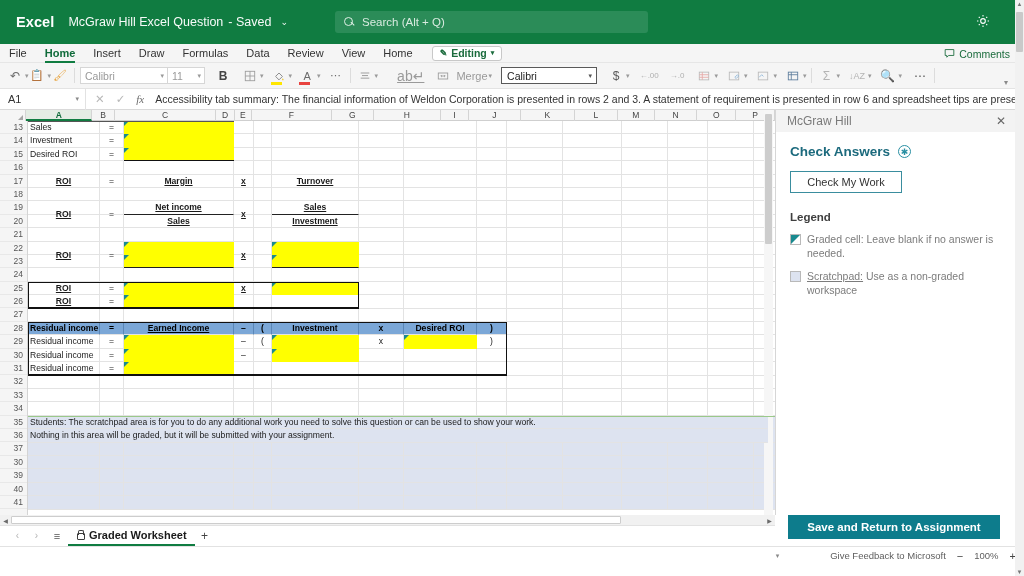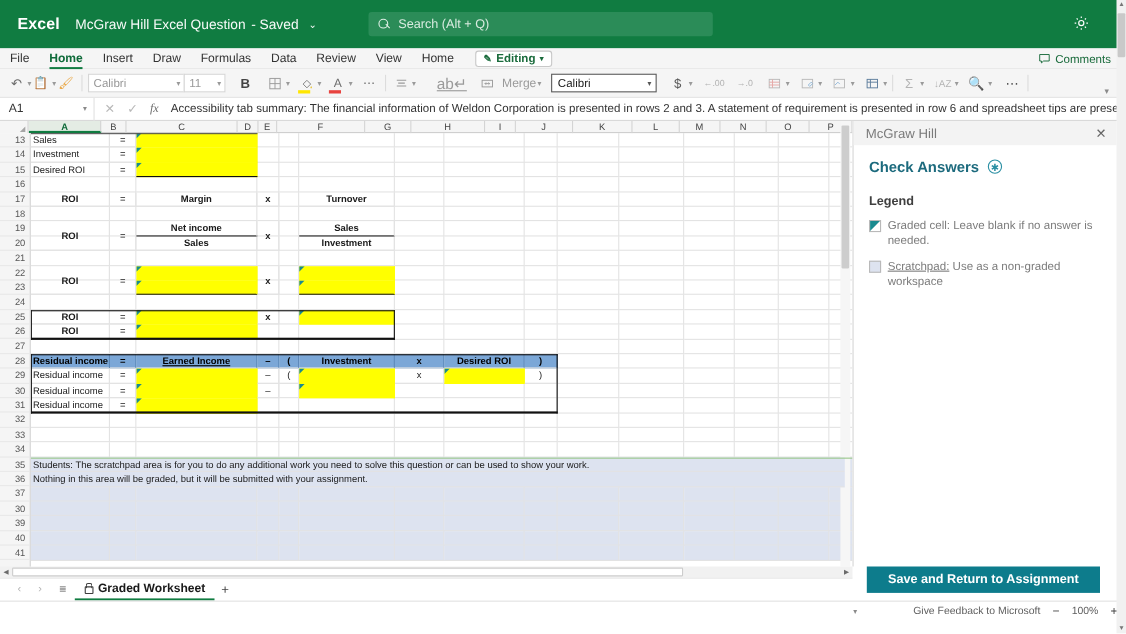--- a/index.html
+++ b/index.html
@@ -159,21 +159,21 @@
     overflow:hidden;
   }
   .cell{
     position:absolute; height:13.4px; line-height:13.4px;
     font-size:8.6px; color:#1a1a1a; overflow:hidden;
     border-right:1px solid #e3e3e3; border-bottom:1px solid #e3e3e3;
     padding:0 2px; white-space:nowrap;
   }
   .cell.c{ text-align:center; }
   .cell.l{ text-align:left; }
-  .cell.b{ font-weight:bold; }
+  .cell.b{ font-weight:bold;text-decoration:underline; }
   .cell.yel{ background:#ffff00; border-right-color:#ffff00; border-bottom-color:#ffff00; }
   .cell.blue{ background:#7ba7d7; font-weight:bold; color:#000; border-right:1px solid #5b87b7; }
   .cell.scratch{ background:#dde3f0; }
   .cell.nb{ border-right-color:transparent; }
   
   .gmark::before{
     content:""; position:absolute; left:0px; top:0px;
     border-left:5px solid #1a8a8f; border-bottom:5px solid transparent;
   }
   .uline{ border-bottom:1px solid #222 !important; }
@@ -1150,20 +1150,21 @@
   <div class="panel">
     <div class="panel-head">
       <span class="panel-title">McGraw Hill</span>
       <span class="panel-x">✕</span>
     </div>
     <div class="panel-body">
       <div class="ca-row">
         <span class="ca-title">Check Answers</span>
         <span class="info-ic">✱</span>
       </div>
+      <div class="cmw-btn">Check My Work</div>
       <div class="legend-h">Legend</div>
       <div class="leg-item">
         <span class="leg-tri"></span>
         <span>Graded cell: Leave blank if no answer is needed.</span>
       </div>
       <div class="leg-item">
         <span class="leg-sq"></span>
         <span>
           <span class="ul">Scratchpad:</span><span> Use as a non-graded workspace</span>
         </span>

